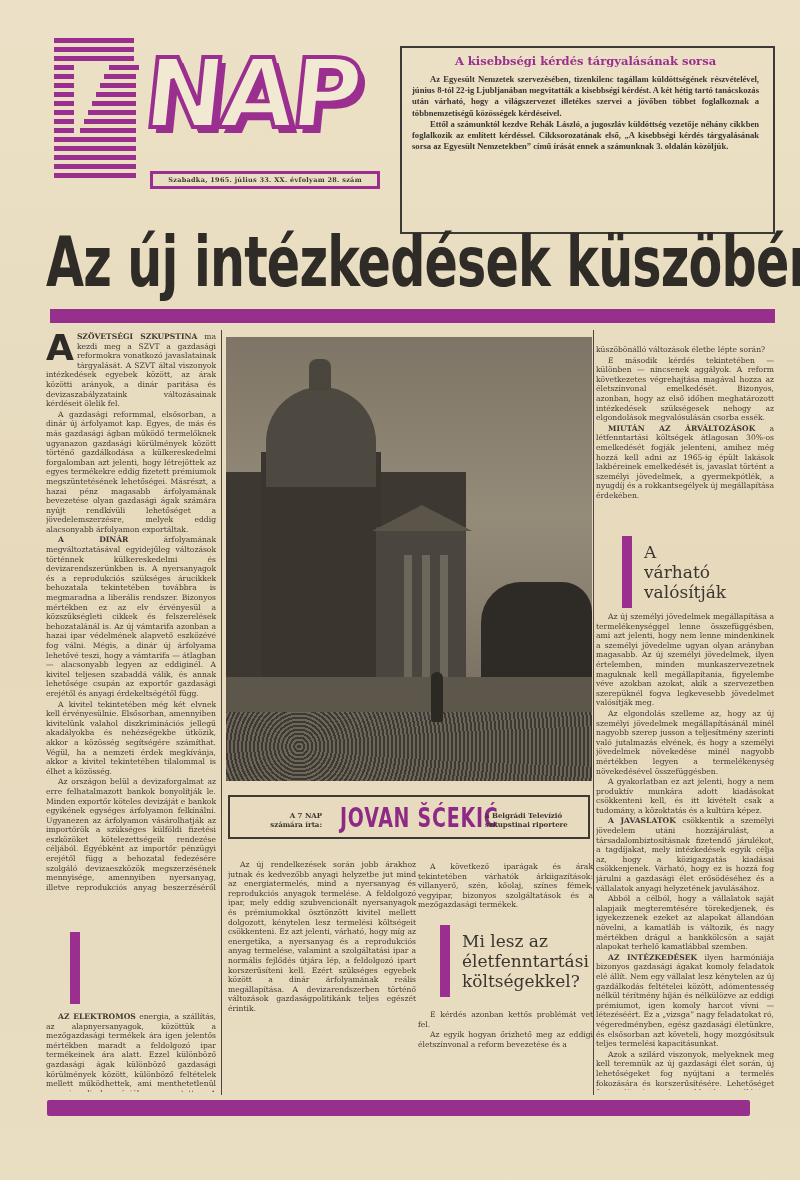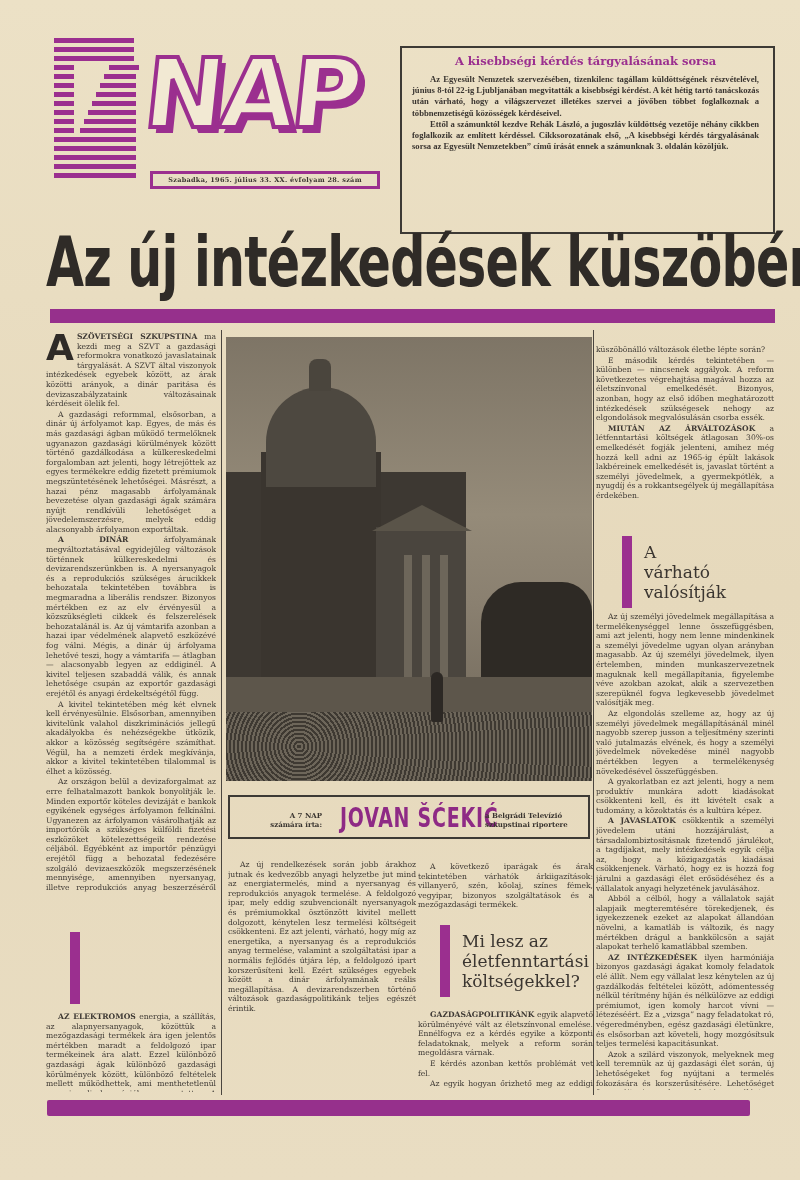--- a/index.html
+++ b/index.html
@@ -215,19 +215,18 @@
   <div class="subhead sh3">
     <div class="marker"></div>
     <div class="text">
       <div>Mi lesz az</div>
       <div>életfenntartási</div>
       <div>költségekkel?</div>
     </div>
   </div>
 
   <div class="abs col col-mid2b">
-    <p><b>GAZDASÁGPOLITIKÁNK</b><span> egyik alapvető körülményévé vált az életszínvonal emelése. Ennélfogva ez a kérdés egyike a központi feladatoknak, melyek a reform során megoldásra várnak.</span></p>
     <p>E kérdés azonban kettős problémát vet fel.</p>
     <p>Az egyik hogyan őrizhető meg az eddigi életszínvonal a reform bevezetése és a</p>
   </div>
 
   <div class="abs purple-rule rule-bottom"></div>
 </div>
 
 </body></html>

